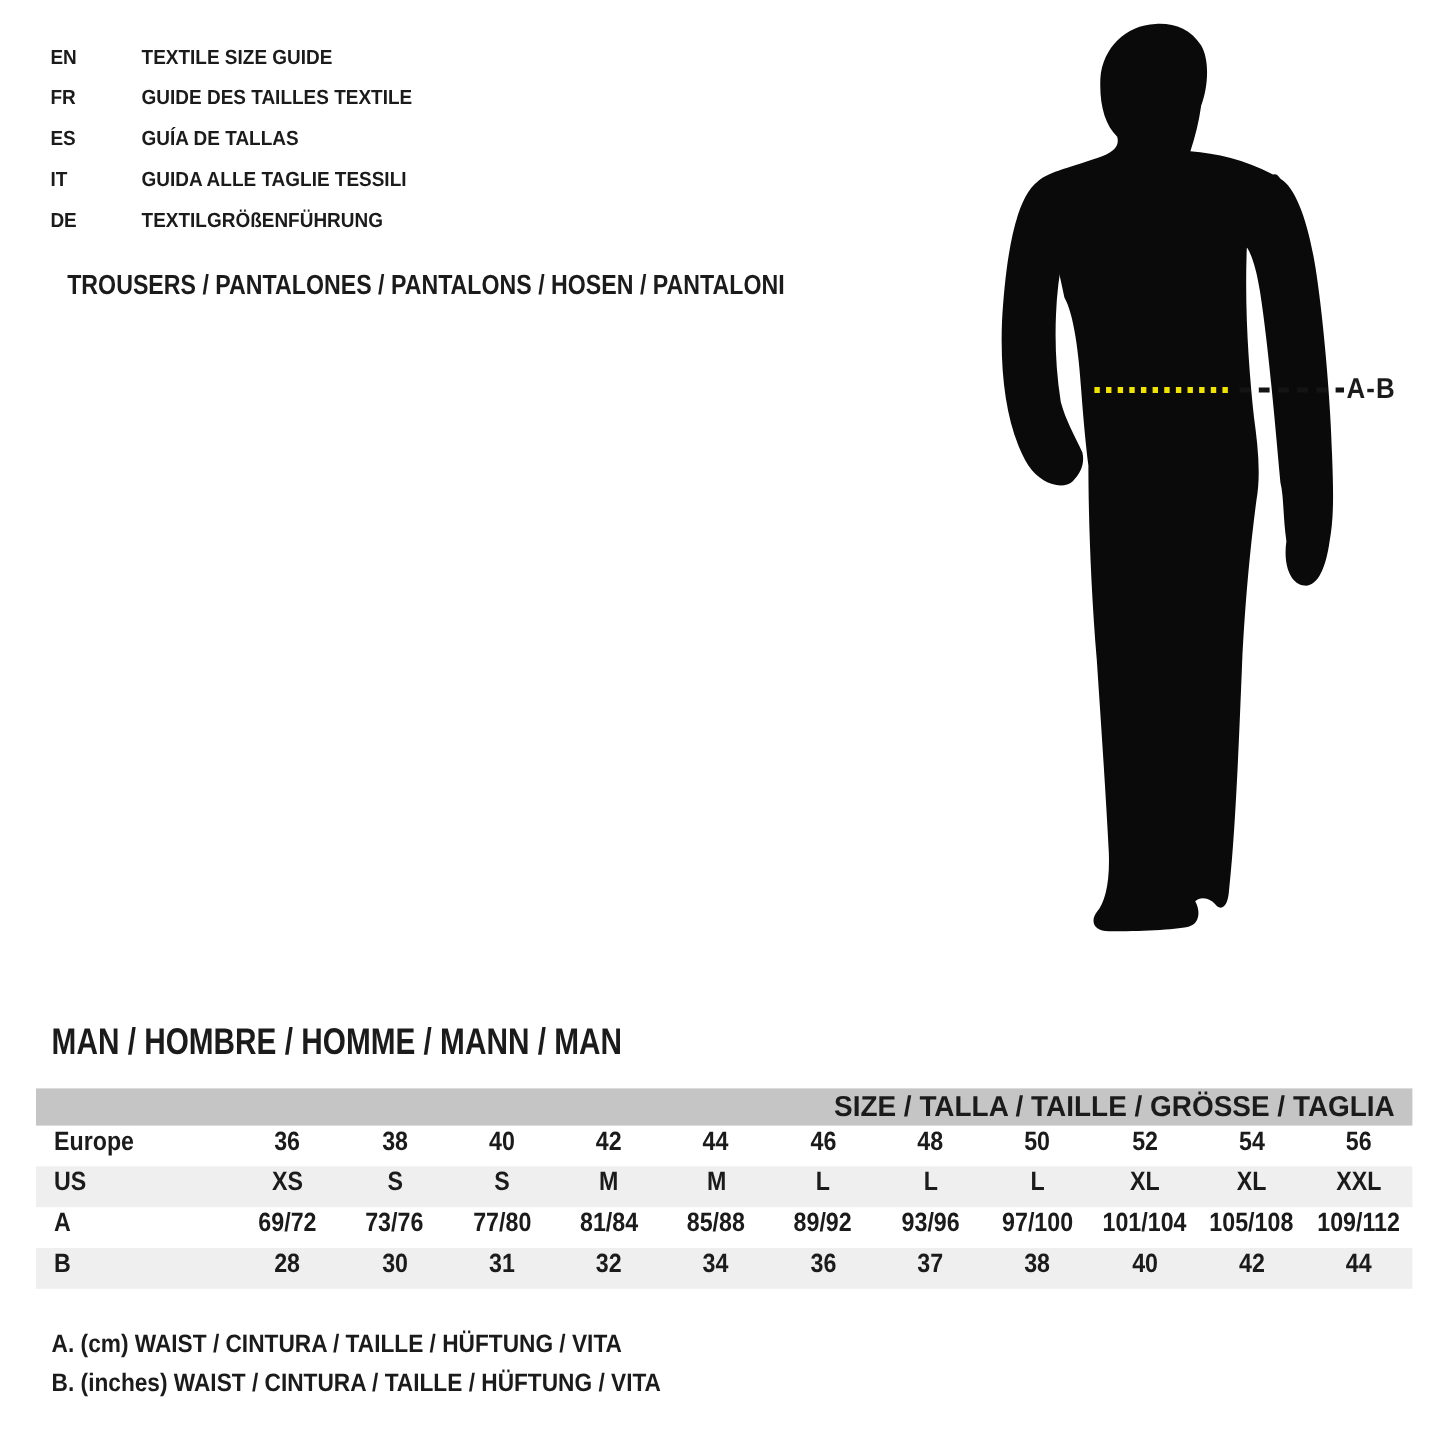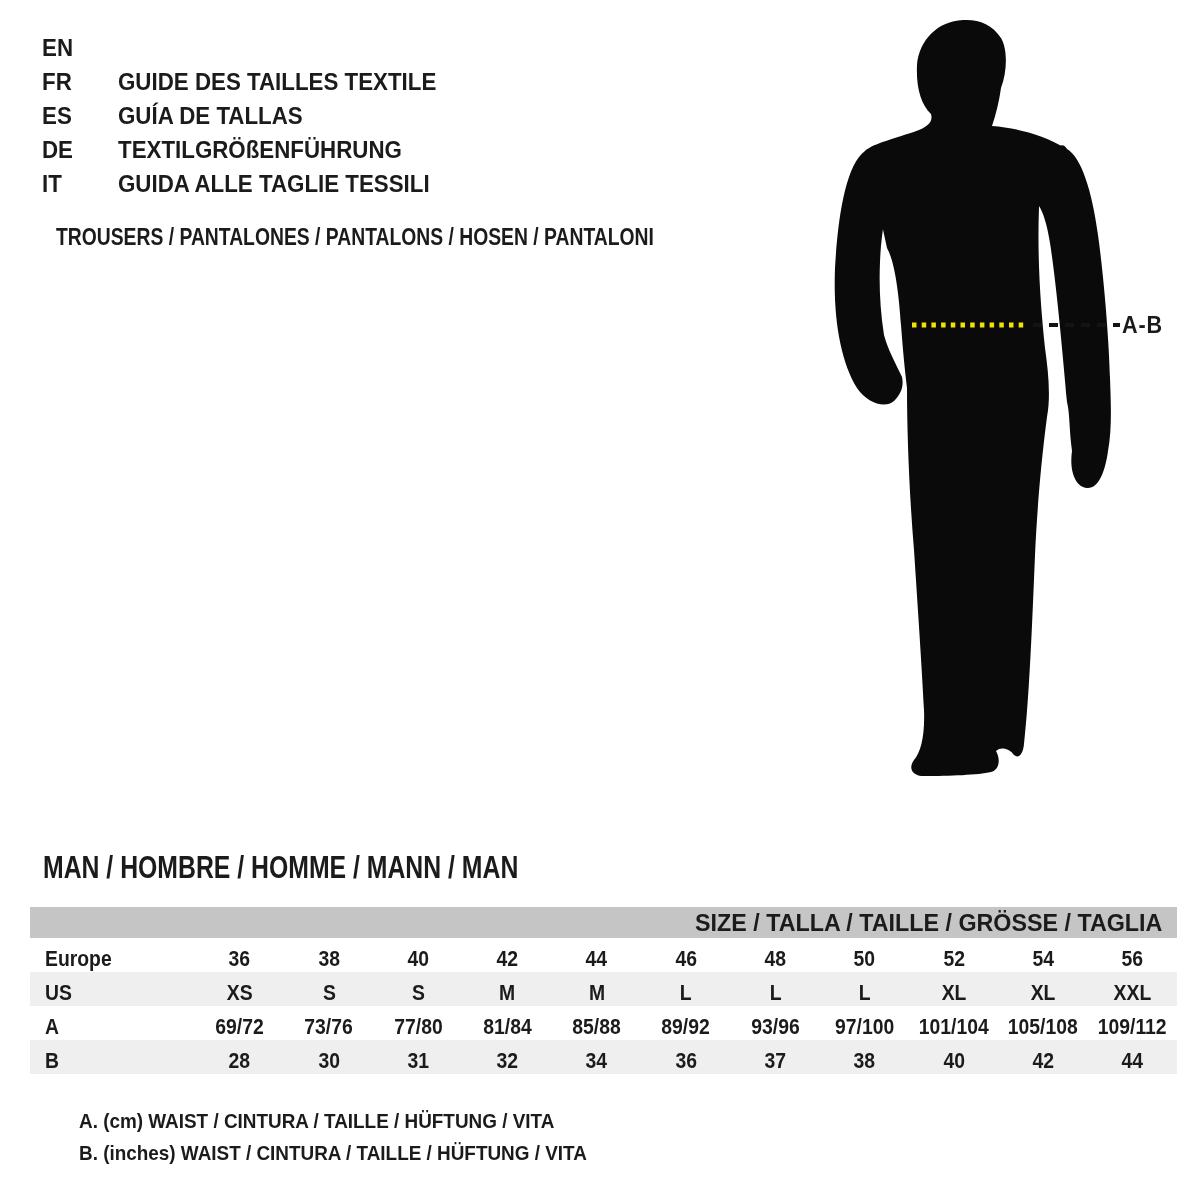--- a/index.html
+++ b/index.html
@@ -13,74 +13,75 @@
          color:var(--text,#1b1b1b);overflow:hidden;font-weight:bold;}
 
   
   .cx{display:inline-block;transform-origin:0 50%;white-space:nowrap;}
   .cxc{display:inline-block;transform-origin:50% 50%;white-space:nowrap;}
   .s97{transform:scaleX(.97);} .s93{transform:scaleX(.93);} .s90{transform:scaleX(.90);}
   .s88{transform:scaleX(.88);} .s84{transform:scaleX(.84);} .s80{transform:scaleX(.80);}
 
   
   .lang-block{position:absolute;left:42px;top:31px;}
-  .lang-row{display:flex;height:34px;align-items:center;font-size:24px;}
+  .lang-row{display:flex;height:34px;align-items:center;font-size:17px;}
   .lang-row .code{width:76px;}
 
   
   .heading{position:absolute;height:34px;display:flex;align-items:center;}
   .trousers{left:56px;top:220px;font-size:23px;}
   .man{left:43px;top:851px;font-size:31px;}
 
   
   .figure{position:absolute;left:820px;top:10px;width:360px;height:770px;}
   .figure svg{display:block;width:100%;height:100%;}
   .figure path.sil{fill:var(--silhouette,#0a0a0a);}
   .wl-y{stroke:var(--waist-dots-yellow,#f2e400);}
   .wl-b{stroke:var(--waist-dash-black,#141414);}
   .ab-label{position:absolute;left:1122px;top:311px;height:28px;display:flex;align-items:flex-start;
             font-size:24px;letter-spacing:1px;}
 
   
   .table{position:absolute;left:30px;top:907px;width:1147px;}
   .t-header{height:31px;display:flex;align-items:center;padding-left:15px;
             background:var(--table-header-bg,#c5c5c5);font-size:24px;justify-content:flex-end;}
-  .t-row{display:flex;height:34px;align-items:flex-end;font-size:22px;}
+  .t-row{display:flex;height:34px;align-items:flex-start;font-size:22px;}
   .t-rows .t-row:nth-child(even){background:var(--table-alt-row-bg,#efefef);}
   .t-label{width:165px;padding-left:15px;}
   .t-cell{flex:1;text-align:center;}
 
   
-  .footnotes{position:absolute;left:43px;top:1105px;margin-left:36px;}
+  .footnotes{position:absolute;left:43px;top:1105px;}
   .fn{height:32px;display:flex;align-items:center;font-size:21px;}
 </style>
 </head>
 <body>
 
 <div class="sheet">
 
   <div class="lang-block" id="langList">
       <div class="lang-row">
         <span class="code"><span class="cx s93">EN</span></span>
+        <span class="name"><span class="cx s93">TEXTILE SIZE GUIDE</span></span>
       </div>
       <div class="lang-row">
         <span class="code"><span class="cx s93">FR</span></span>
         <span class="name"><span class="cx s93">GUIDE DES TAILLES TEXTILE</span></span>
       </div>
       <div class="lang-row">
         <span class="code"><span class="cx s93">ES</span></span>
         <span class="name"><span class="cx s93">GUÍA DE TALLAS</span></span>
       </div>
       <div class="lang-row">
+        <span class="code"><span class="cx s93">IT</span></span>
+        <span class="name"><span class="cx s93">GUIDA ALLE TAGLIE TESSILI</span></span>
+      </div>
+      <div class="lang-row">
         <span class="code"><span class="cx s93">DE</span></span>
         <span class="name"><span class="cx s93">TEXTILGRÖßENFÜHRUNG</span></span>
-      </div>
-      <div class="lang-row">
-        <span class="code"><span class="cx s93">IT</span></span>
-        <span class="name"><span class="cx s93">GUIDA ALLE TAGLIE TESSILI</span></span>
       </div>
     </div>
 
   <div class="heading trousers">
     <span class="cx s84">TROUSERS / PANTALONES / PANTALONS / HOSEN / PANTALONI</span>
   </div>
 
   <div class="figure">
     <svg viewBox="0 0 360 770" aria-hidden="true">
 

